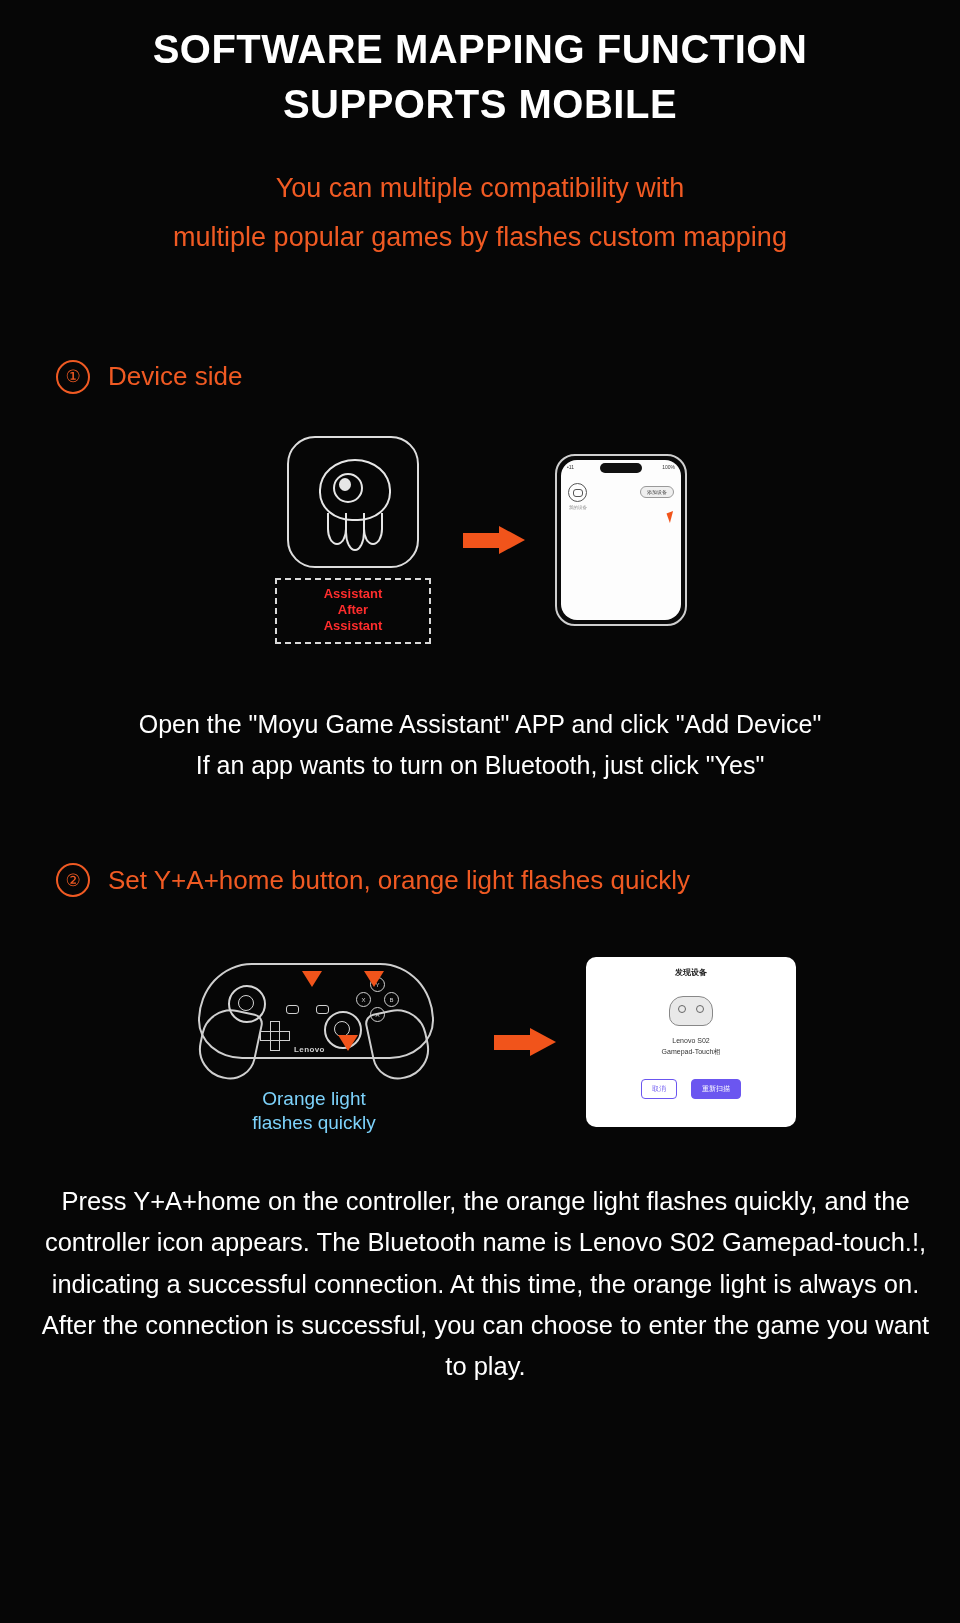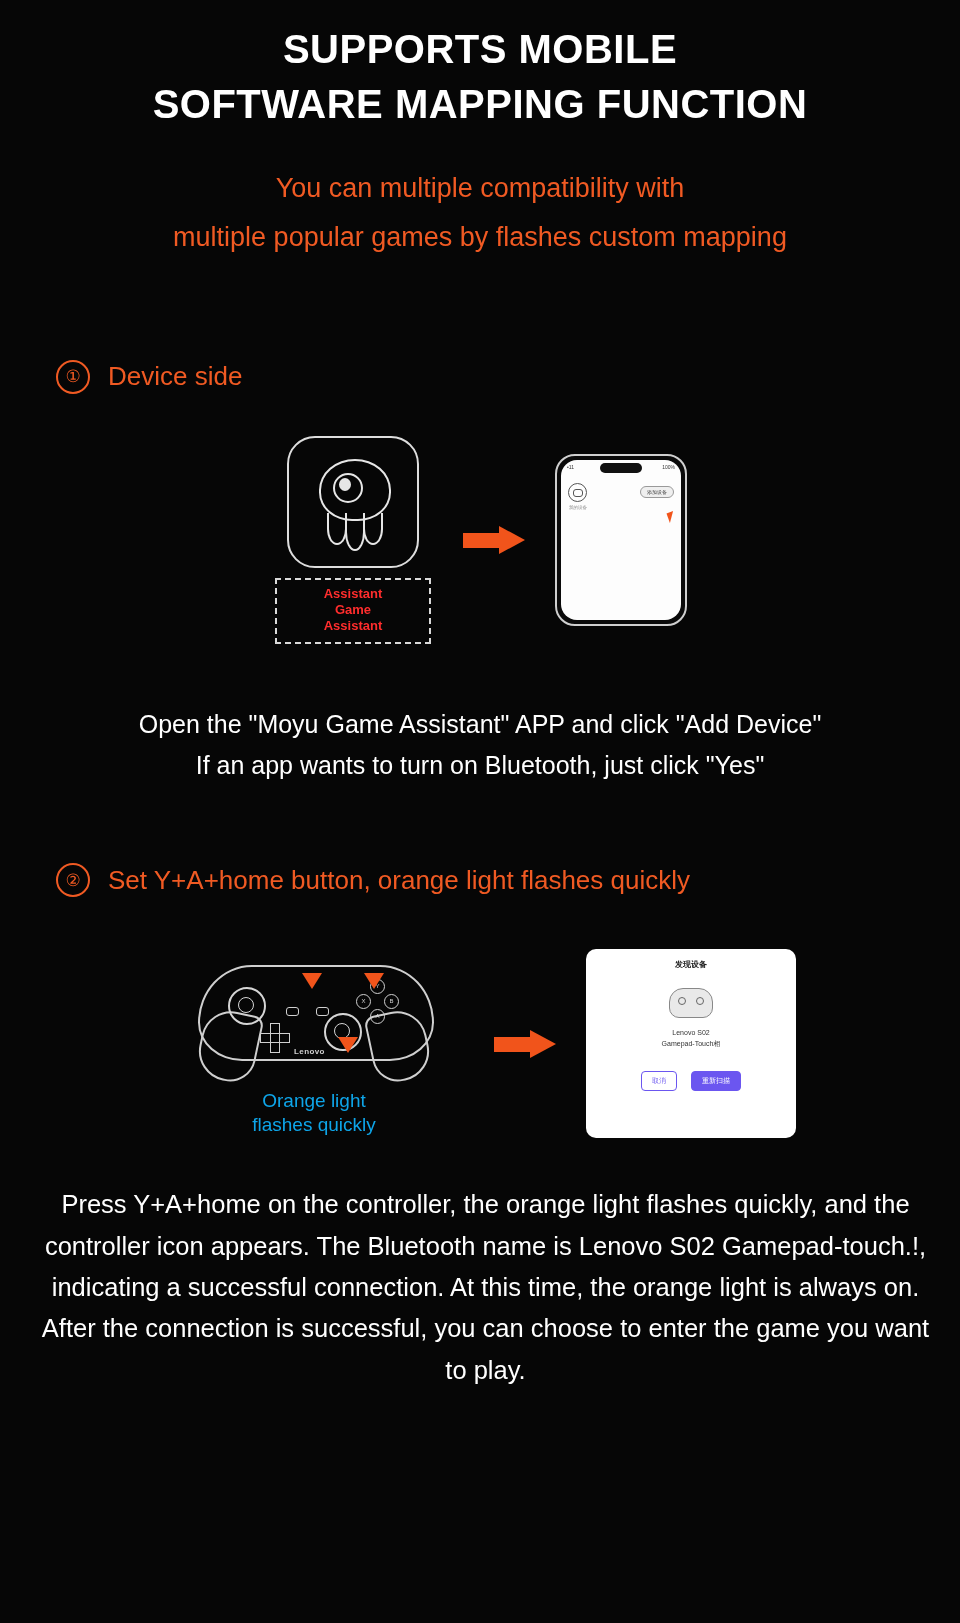--- a/index.html
+++ b/index.html
@@ -403,29 +403,29 @@
     height: 0;
     border-left: 10px solid transparent;
     border-right: 10px solid transparent;
     border-top: 16px solid #f1541b;
   }
   .hl1 { left: 104px; top: 22px; }
   .hl2 { left: 166px; top: 22px; }
   .hl3 { left: 140px; top: 86px; }
   .pad-caption {
     margin-top: 6px;
-    color: #0ea5e9;
+    color: #7dd3fc;
     font-size: 19px;
     line-height: 1.26;
   }
 
   
   .discover {
     width: 210px;
-    height: 189px;
+    height: 170px;
     background: #ffffff;
     border-radius: 10px;
     color: #222;
     padding: 10px 8px;
     box-sizing: border-box;
     text-align: center;
   }
   .discover-title {
     font-size: 8px;
     font-weight: bold;
@@ -496,22 +496,22 @@
     color: rgba(255,255,255,0.33);
     letter-spacing: 0.5px;
   }
 </style>
 </head>
 <body>
 
 <div class="page">
 
   <div class="title-block">
+    <div class="title-line">SOFTWARE MAPPING FUNCTION</div>
     <div class="title-line">SUPPORTS MOBILE</div>
-    <div class="title-line">SOFTWARE MAPPING FUNCTION</div>
   </div>
 
   <div class="subtitle-block">
     <div class="subtitle-line">You can multiple compatibility with</div>
     <div class="subtitle-line">multiple popular games by flashes custom mapping</div>
   </div>
 
   <div class="step-header step-one">
     <div class="step-num">①</div>
     <div>Device side</div>
@@ -524,21 +524,21 @@
           <div class="squid-body"></div>
           <div class="squid-eye"></div>
           <div class="squid-pupil"></div>
           <div class="tent t1"></div>
           <div class="tent t2"></div>
           <div class="tent t3"></div>
         </div>
       </div>
       <div class="dashed-label">
         <div>Assistant</div>
-        <div>Game</div>
+        <div>After</div>
         <div>Assistant</div>
       </div>
     </div>
 
     <div class="arrow">
       <div class="arrow-shape">
         <div class="bar"></div>
         <div class="head"></div>
       </div>
     </div>

